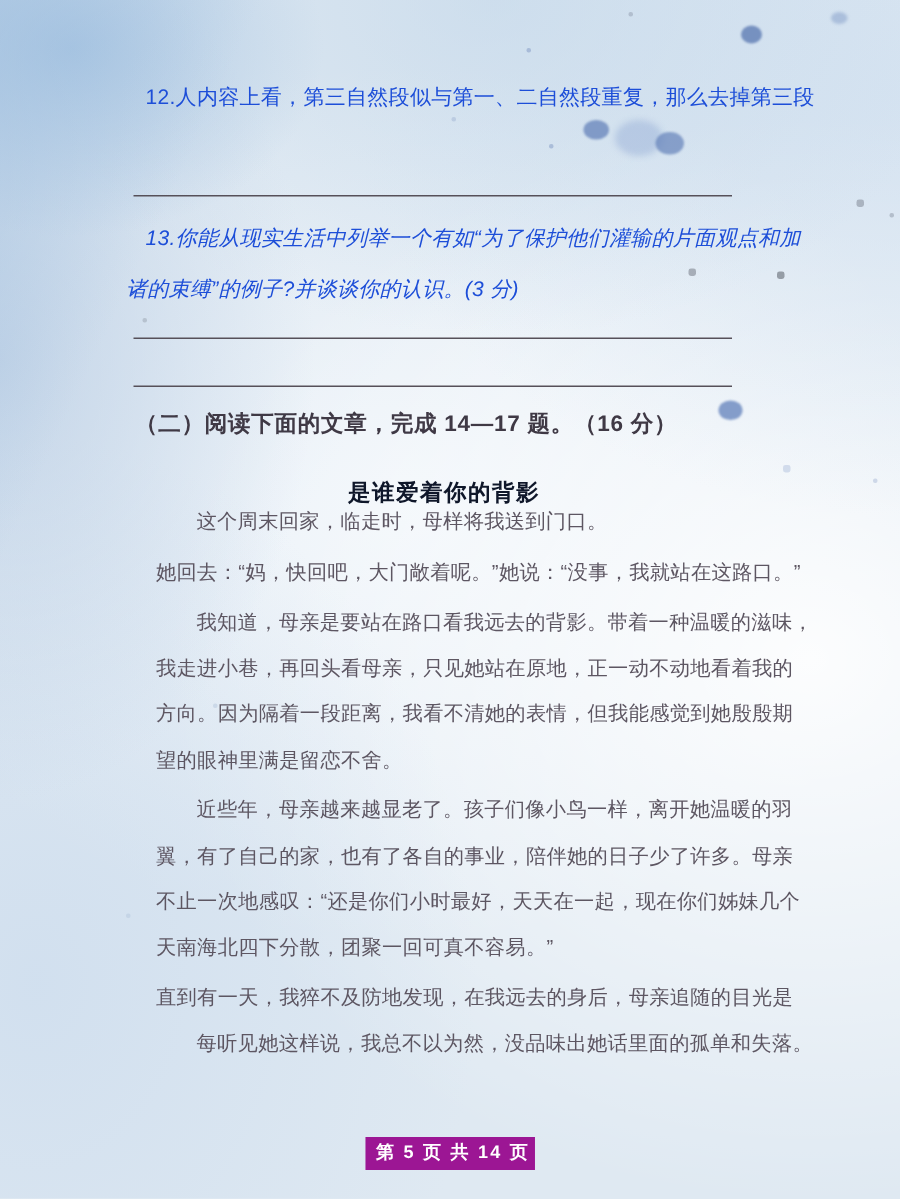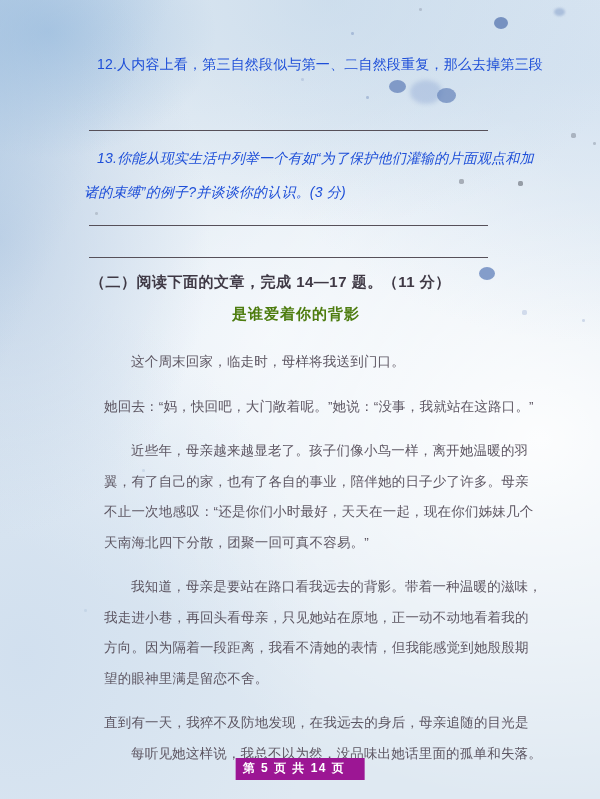--- a/index.html
+++ b/index.html
@@ -63,36 +63,36 @@
   }
   #ansline-1{top:130px;}
   #ansline-2{top:225px;}
   #ansline-3{top:257px;}
   .section-header{
     left:90px;top:273px;width:470px;
     font-size:15px;font-weight:700;letter-spacing:.5px;
     color:#3f3945;
   }
   .essay-title{
-    left:90px;top:305px;width:412px;text-align:center;
+    left:90px;top:319px;width:412px;text-align:center;
     font-size:15px;font-weight:700;letter-spacing:1px;
-    color:#4d7c0f;
+    color:#0f172a;
   }
   .essay-body{
     left:104px;top:333px;width:460px;
     font-size:13.5px;line-height:30.5px;letter-spacing:.2px;
     color:#5d5662;
   }
-  .para{margin:14px 0 3px 0;}
+  .para{margin:0 0 3px 0;}
   .para .pind{text-indent:27px;}
   .footer-badge{
     position:absolute;left:50%;top:758px;transform:translateX(-50%);z-index:2;
     background:#9c1694;color:#ffffff;
     font-size:12px;font-weight:700;letter-spacing:1.5px;
-    padding:2px 19px 3px 7px;white-space:nowrap;
+    padding:2px 3px 3px 7px;white-space:nowrap;
   }
 </style>
 </head>
 <body>
 
 <div class="bg"></div>
 <div class="blob b1"></div>
 <div class="blob b3"></div>
 <div class="blob b2"></div>
 <div class="blob b4"></div>
@@ -108,42 +108,42 @@
 <div class="ans-line" id="ansline-1"></div>
 
 <div class="layer question" id="q13">
   <span class="ln ind">13.你能从现实生活中列举一个有如“为了保护他们灌输的片面观点和加</span>
   <span class="ln">诸的束缚”的例子?并谈谈你的认识。(3 分)</span>
 </div>
 
 <div class="ans-line" id="ansline-2"></div>
 <div class="ans-line" id="ansline-3"></div>
 
-<div class="layer section-header">（二）阅读下面的文章，完成 14—17 题。（11 分）</div>
+<div class="layer section-header">（二）阅读下面的文章，完成 14—17 题。（16 分）</div>
 
 <div class="layer essay-title">是谁爱着你的背影</div>
 
 <div class="layer essay-body">
   <div class="para">
     <span class="ln pind">这个周末回家，临走时，母样将我送到门口。</span>
   </div>
   <div class="para">
     <span class="ln">她回去：“妈，快回吧，大门敞着呢。”她说：“没事，我就站在这路口。”</span>
   </div>
   <div class="para">
+    <span class="ln pind">我知道，母亲是要站在路口看我远去的背影。带着一种温暖的滋味，</span>
+    <span class="ln">我走进小巷，再回头看母亲，只见她站在原地，正一动不动地看着我的</span>
+    <span class="ln">方向。因为隔着一段距离，我看不清她的表情，但我能感觉到她殷殷期</span>
+    <span class="ln">望的眼神里满是留恋不舍。</span>
+  </div>
+  <div class="para">
     <span class="ln pind">近些年，母亲越来越显老了。孩子们像小鸟一样，离开她温暖的羽</span>
     <span class="ln">翼，有了自己的家，也有了各自的事业，陪伴她的日子少了许多。母亲</span>
     <span class="ln">不止一次地感叹：“还是你们小时最好，天天在一起，现在你们姊妹几个</span>
     <span class="ln">天南海北四下分散，团聚一回可真不容易。”</span>
-  </div>
-  <div class="para">
-    <span class="ln pind">我知道，母亲是要站在路口看我远去的背影。带着一种温暖的滋味，</span>
-    <span class="ln">我走进小巷，再回头看母亲，只见她站在原地，正一动不动地看着我的</span>
-    <span class="ln">方向。因为隔着一段距离，我看不清她的表情，但我能感觉到她殷殷期</span>
-    <span class="ln">望的眼神里满是留恋不舍。</span>
   </div>
   <div class="para">
     <span class="ln">直到有一天，我猝不及防地发现，在我远去的身后，母亲追随的目光是</span>
     <span class="ln pind">每听见她这样说，我总不以为然，没品味出她话里面的孤单和失落。</span>
   </div>
 </div>
 
 <div class="footer-badge">第 5 页 共 14 页</div>
 
 </body></html>

